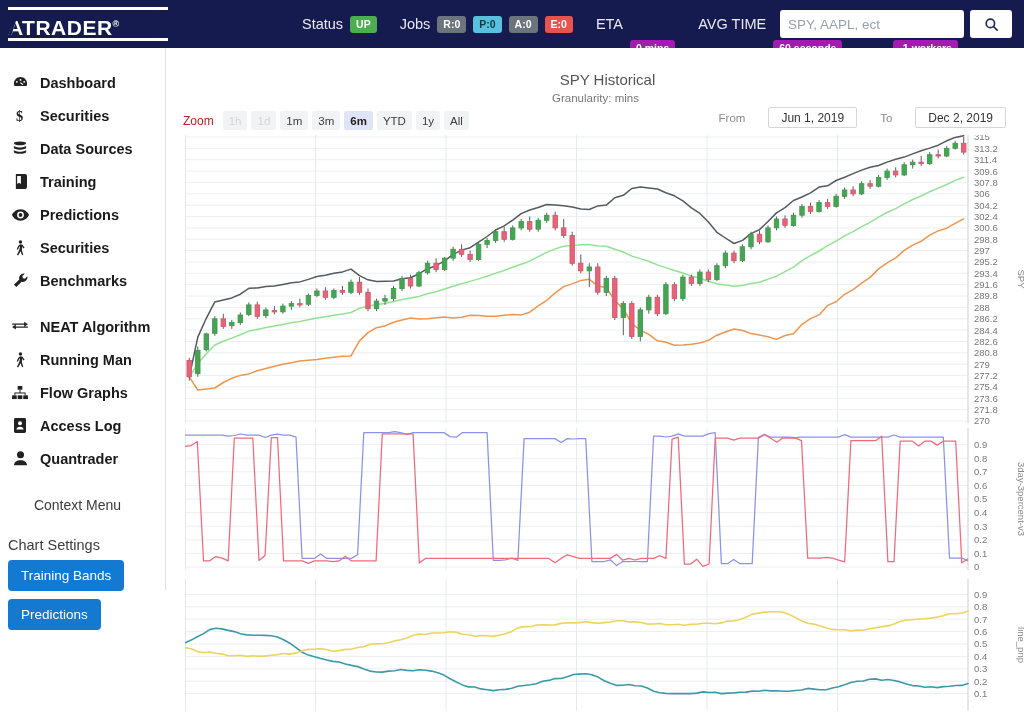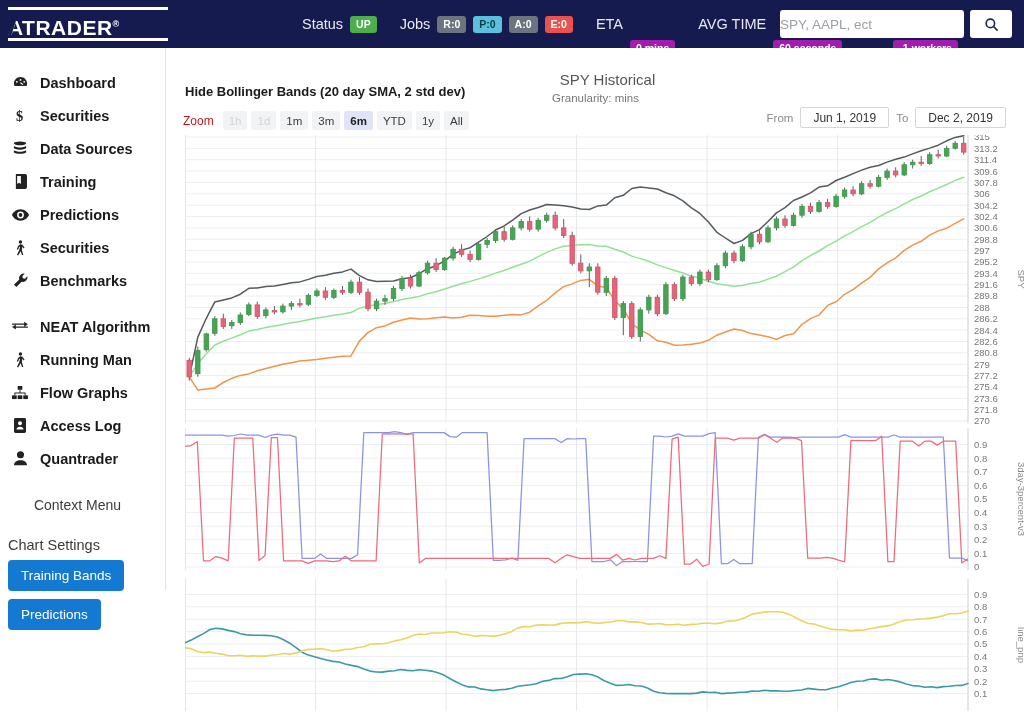--- a/index.html
+++ b/index.html
@@ -51,21 +51,21 @@
   .chip-p    { background: #5bc0de; color:#0b3c49; }
   .chip-a    { background: #6c757d; }
   .chip-e    { background: #e9534f; }
   .chip-grey { background: #a21caf; margin-top: 48px; }
   .lbl { font-size: 14.5px; color: #e8e9f2; }
   .gap { width: 9px; display:inline-block; }
 
   #search-wrap { position: absolute; right: 12px; top: 10px; display:flex; align-items:center; }
   #search-input {
     width: 184px; height: 28px; border: none; border-radius: 3px;
-    padding: 0 0; font-size: 13.5px; color: #444;
+    padding: 0 8px; font-size: 13.5px; color: #444;
     font-family: "Liberation Sans", sans-serif; outline: none;
   }
   #search-input::placeholder { color: #9aa0a6; }
   #search-btn {
     width: 42px; height: 28px; margin-left: 6px; background:#fff;
     border: none; border-radius: 3px; cursor: pointer;
     display:flex; align-items:center; justify-content:center;
   }
   #search-btn svg { width: 15px; height: 15px; stroke:#20295e; fill:none; stroke-width:2.2; }
 
@@ -121,21 +121,21 @@
   #zoom-row .zlabel { font-size: 12px; color: #b91c1c; margin-right: 5px; }
   .zbtn {
     min-width: 24px; height: 19px; padding: 0 6px;
     background: #f2f3f5; border: none; border-radius: 2.5px;
     font-size: 11.5px; color: #3c3c3c; font-family: "Liberation Sans", sans-serif;
     cursor: pointer; display:flex; align-items:center; justify-content:center;
   }
   .zbtn.disabled { color: #d2d4d8; cursor: default; }
   .zbtn.active { background: #dfe4f7; color:#222; font-weight: 700; }
 
-  #range-row { position:absolute; right: 18px; top: 59px; display:flex; align-items:center; gap:7px; }
+  #range-row { position:absolute; right: 18px; top: 59px; display:flex; align-items:center; gap:23px; }
   #range-row .rlabel { font-size: 11.5px; color: #8a8a8a; }
   .date-box {
     height: 21px; padding: 0 12px; background:#fff; border:1px solid #d6d6d6;
     border-radius: 2px; font-size: 12px; color:#333;
     display:flex; align-items:center; justify-content:center; cursor:pointer;
     font-family: "Liberation Sans", sans-serif;
   }
 
   
   .panel { position:absolute; left: 18px; background: #fff; }
@@ -317,21 +317,20 @@
 
   <div id="chart-settings-title">Chart Settings</div>
   <button class="pill-btn">Training Bands</button>
   <button class="pill-btn">Predictions</button>
 </div>
 
 <div id="chart-area">
 
   <div id="chart-title">SPY Historical</div>
   <div id="chart-sub">Granularity: mins</div>
-  <div id="hide-bb">Hide Bollinger Bands (20 day SMA, 2 std dev)</div>
 
   <div id="zoom-row">
     <span class="zlabel">Zoom</span>
     <button class="zbtn disabled">1h</button>
     <button class="zbtn disabled">1d</button>
     <button class="zbtn">1m</button>
     <button class="zbtn">3m</button>
     <button class="zbtn active">6m</button>
     <button class="zbtn">YTD</button>
     <button class="zbtn">1y</button>

